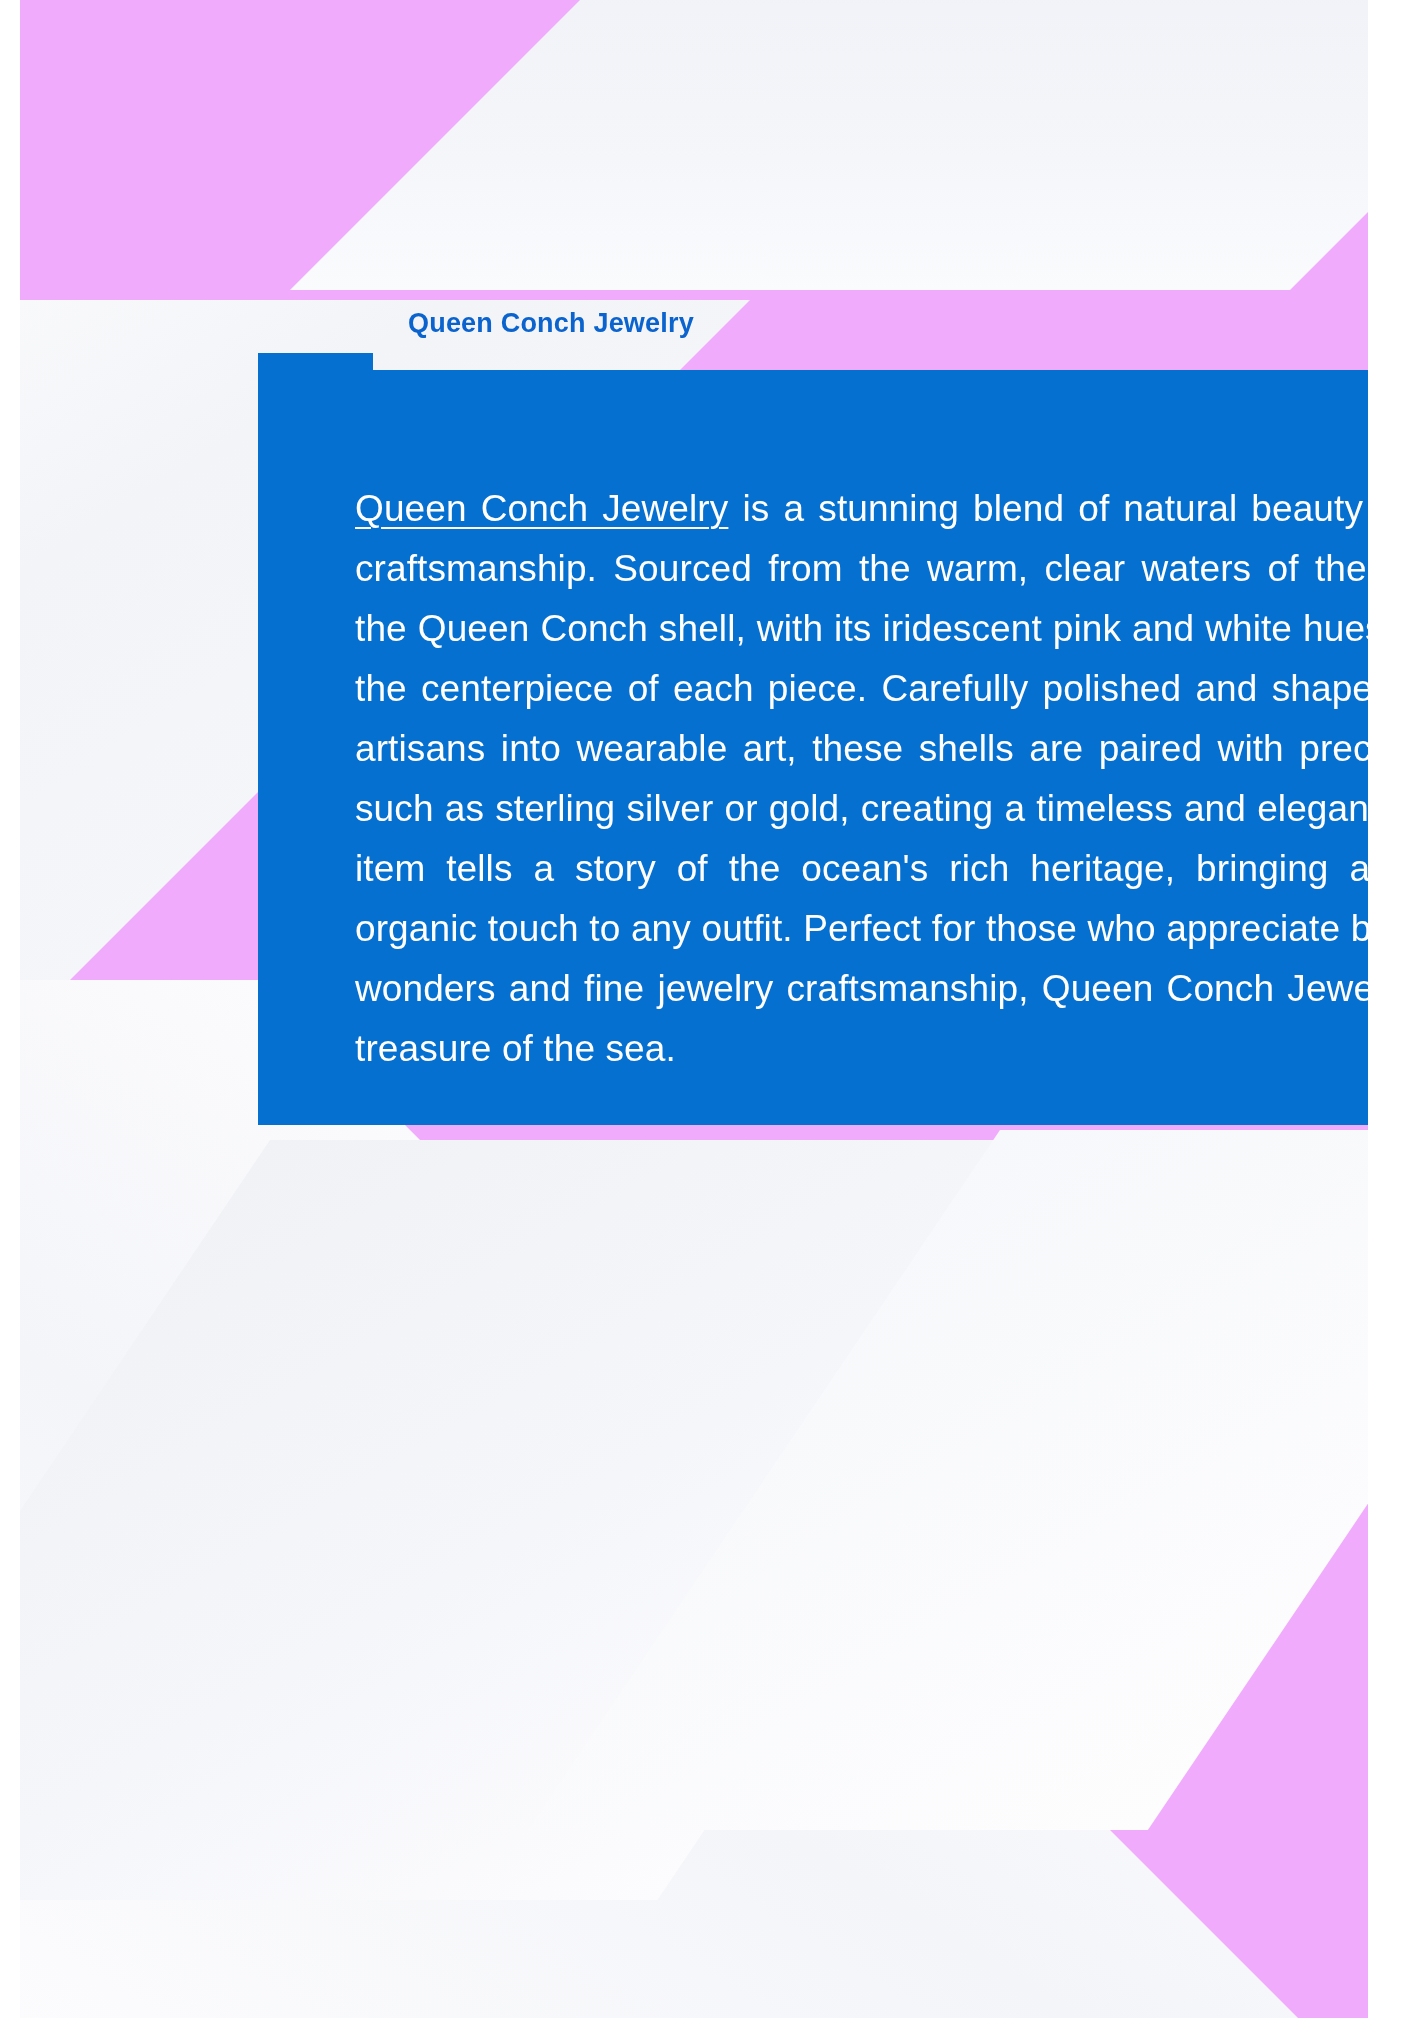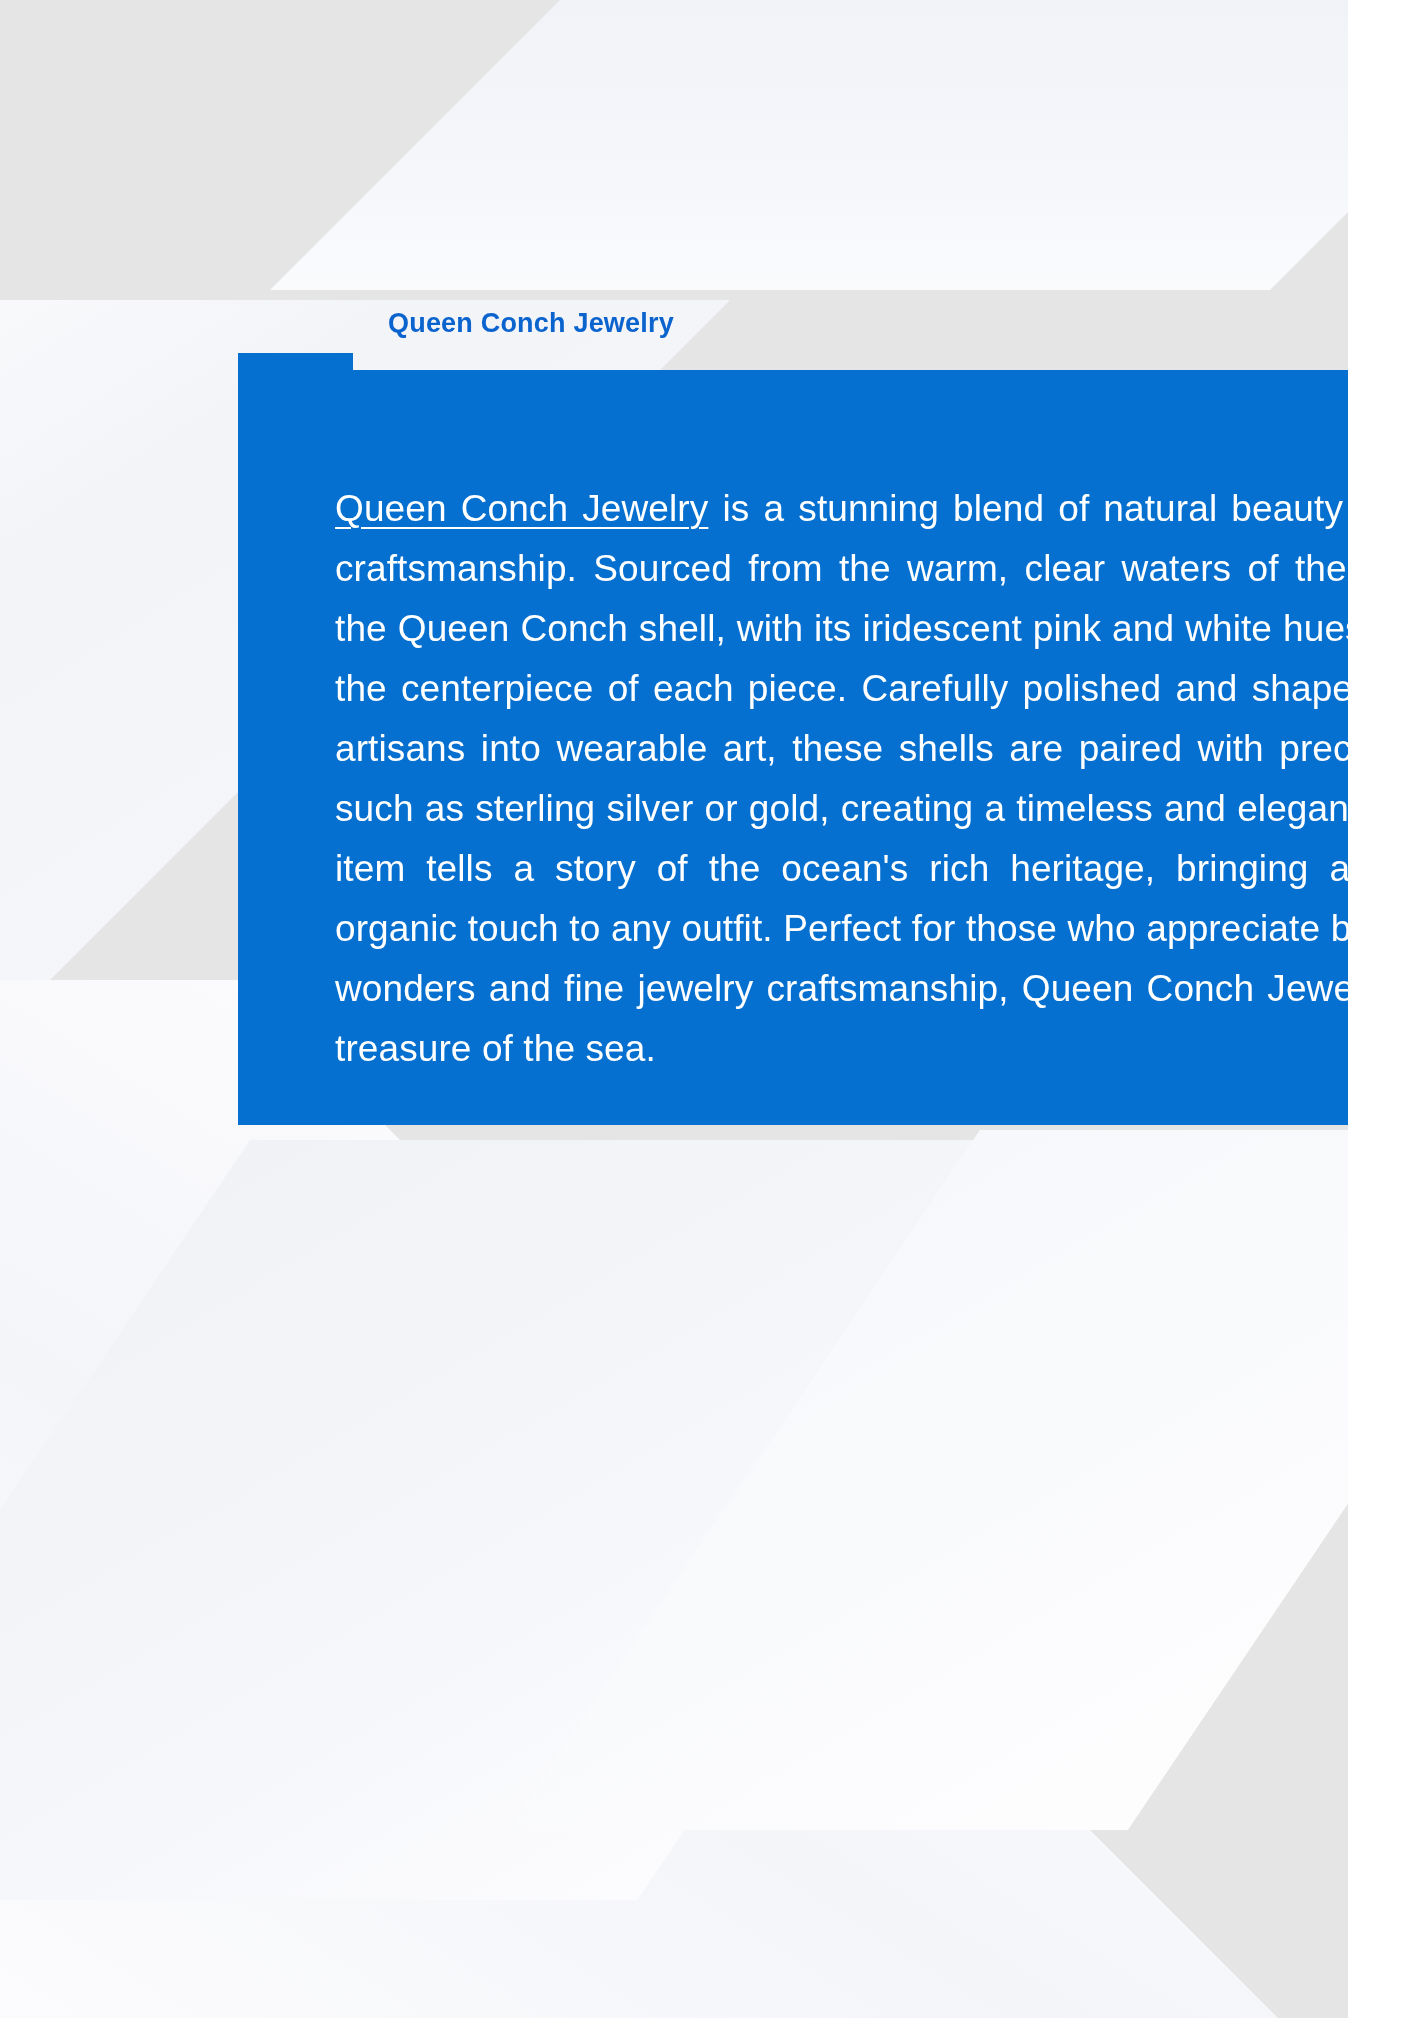--- a/index.html
+++ b/index.html
@@ -10,21 +10,22 @@
   body {
     font-family: "Liberation Sans", sans-serif;
     -webkit-font-smoothing: antialiased;
   }
 
   #page {
     position: relative;
     width: 1348px;
     height: 2018px;
     overflow: hidden;
-    background: #e5e5e5;
+    background: #f0abfc;
+    margin-left: 20px;
   }
 
   
   .bg-layer {
     position: absolute;
     inset: 0;
     overflow: hidden;
     pointer-events: none;
   }
   .wm {

